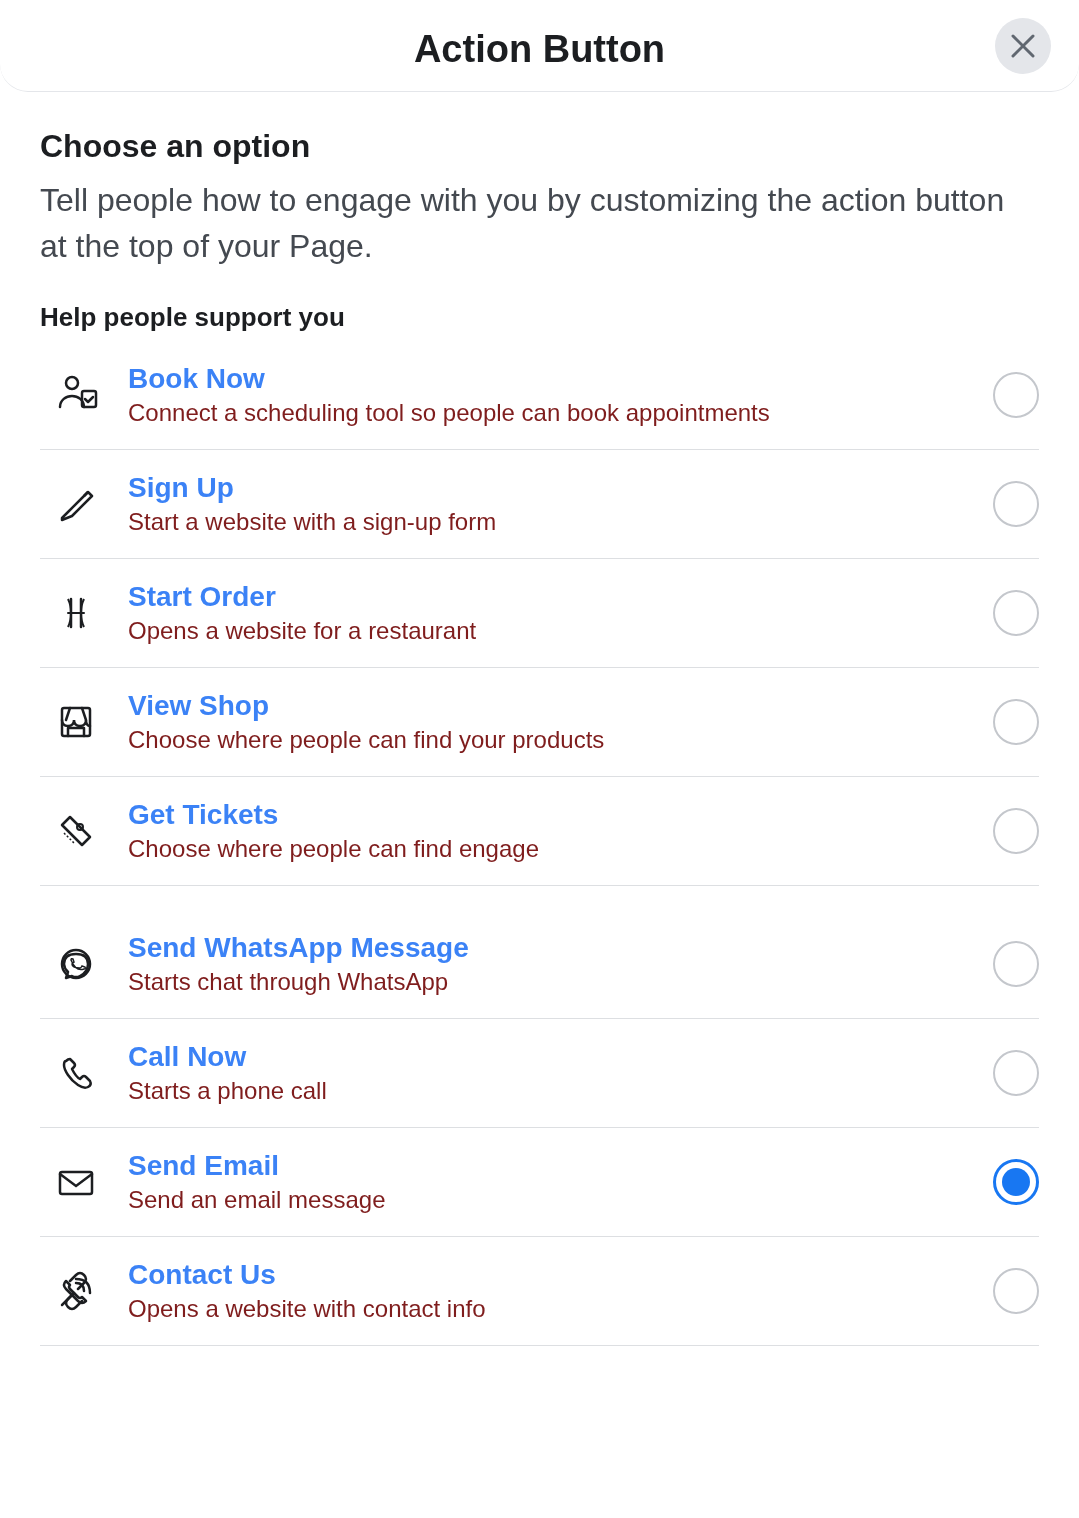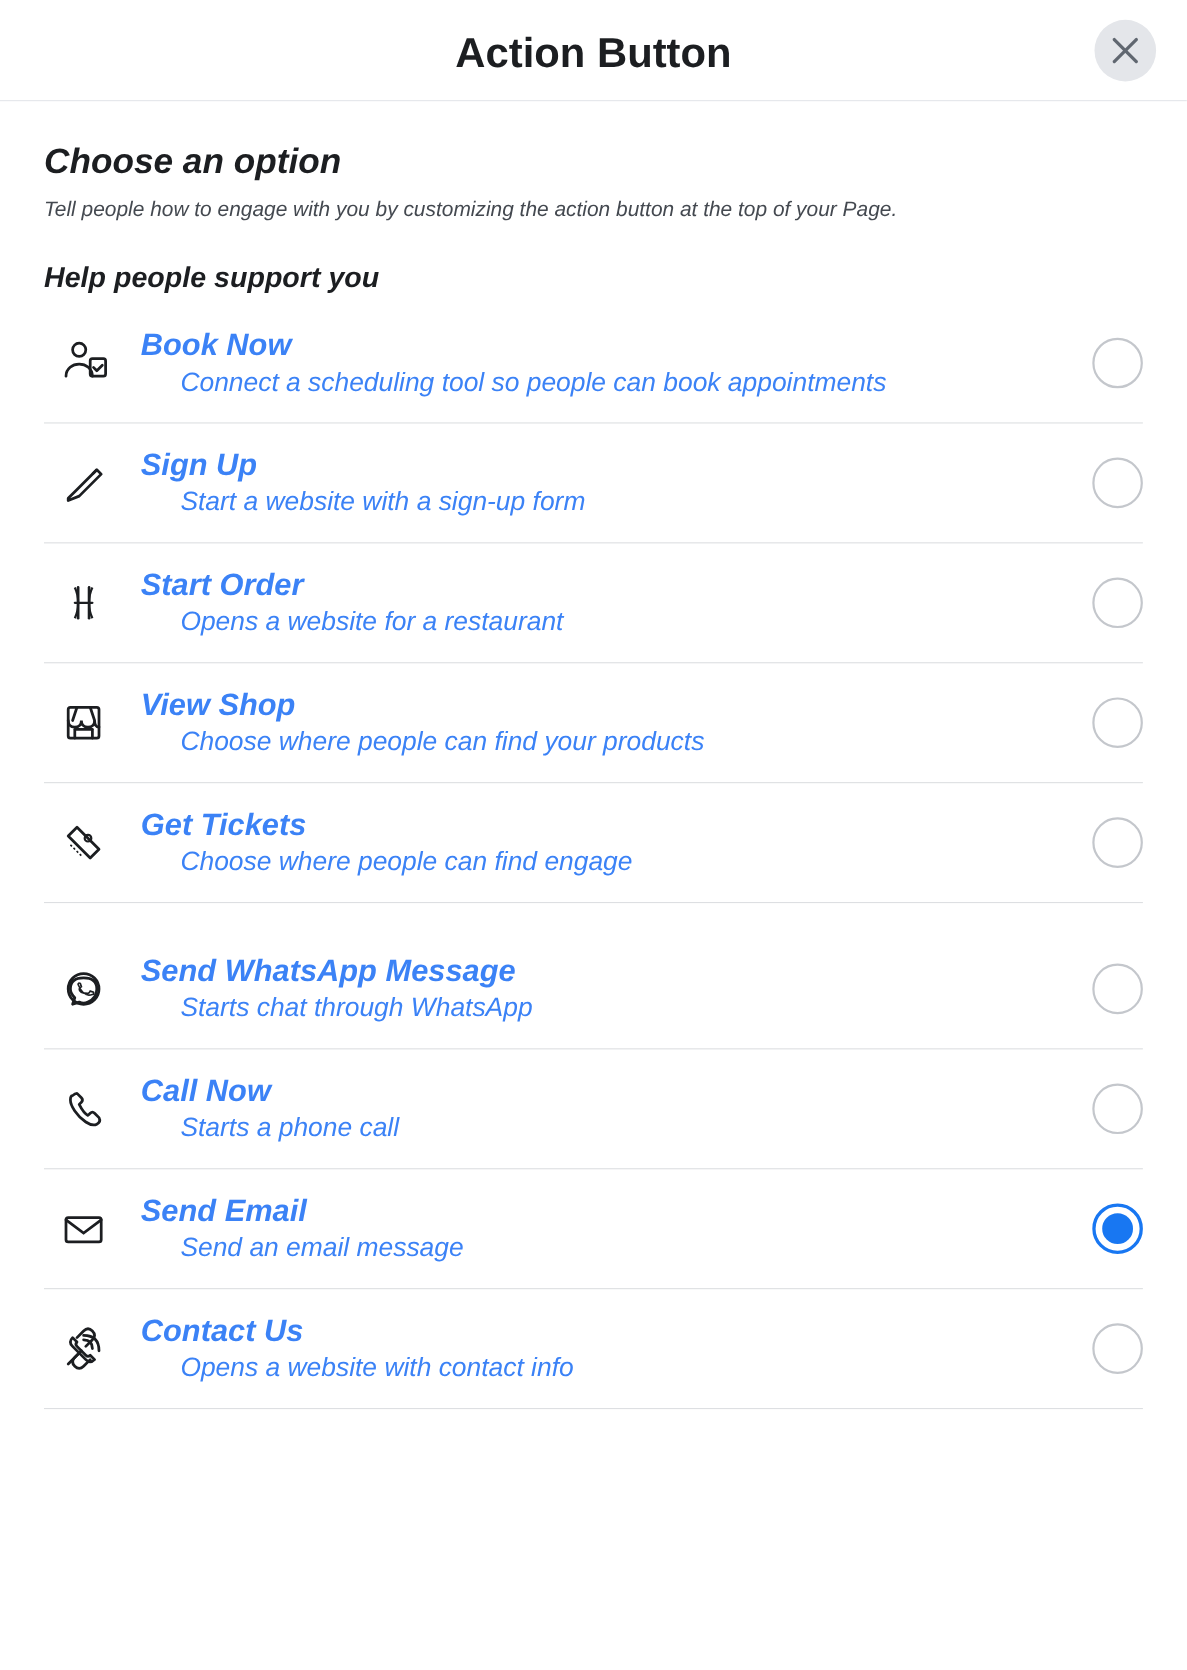--- a/index.html
+++ b/index.html
@@ -11,20 +11,21 @@
       color: #1c1e21;
     }
 
     .header {
       display: flex;
       align-items: center;
       justify-content: center;
       padding: 28px 24px 20px;
       position: relative;
       border-bottom: 1px solid #e4e6ea;
+      border-radius: 28px;
     }
 
     .header-title {
       font-size: 38px;
       font-weight: 700;
       text-align: center;
     }
 
     .close-btn {
       position: absolute;
@@ -39,31 +40,30 @@
       cursor: pointer;
       display: flex;
       align-items: center;
       justify-content: center;
       font-size: 26px;
       color: #606770;
     }
 
     .content {
       padding: 36px 40px 4px;
-      font-style: italic;
     }
 
     .section-heading {
       font-size: 32px;
       font-weight: 700;
       margin-bottom: 12px;
     }
 
     .section-description {
-      font-size: 19px;
+      font-size: 32px;
       color: #444950;
       margin-bottom: 32px;
       line-height: 1.45;
     }
 
     .group-label {
       font-size: 26px;
       font-weight: 700;
       margin-bottom: 8px;
       margin-top: 23px;
@@ -98,22 +98,21 @@
 
     .option-title {
       font-size: 28px;
       font-weight: 700;
       color: #3b82f6;
       margin-bottom: 4px;
     }
 
     .option-subtitle {
       font-size: 24px;
-      color: #3b82f6;
-      margin-left: 36px;
+      color: #7f1d1d;
     }
 
     .option-radio {
       width: 46px;
       min-width: 46px;
       height: 46px;
       border-radius: 50%;
       border: 2px solid #c4c7cc;
       display: flex;
       align-items: center;

